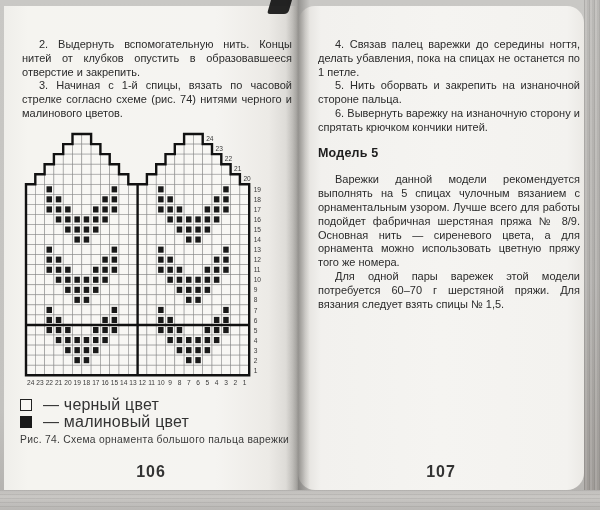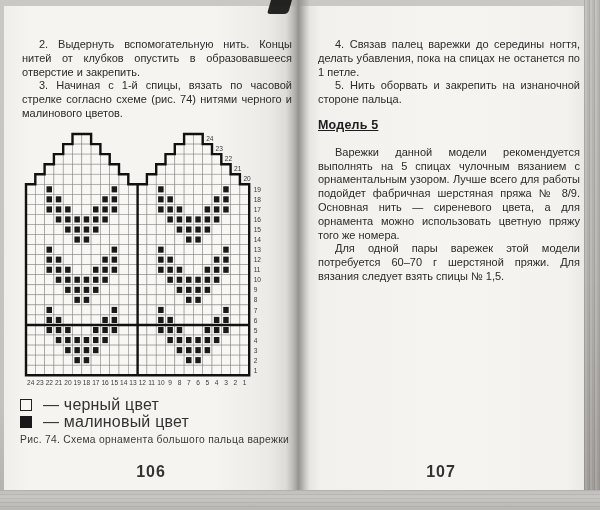--- a/index.html
+++ b/index.html
@@ -3,39 +3,39 @@
 <meta charset="utf-8">
 <style>
   html,body{margin:0;padding:0;background:#9e9d9b;}
   #scene{position:relative;width:600px;height:510px;overflow:hidden;
          background:linear-gradient(180deg,#c9c8c5 0%,#c3c2bf 80%,#b2b0ad 100%);
          font-family:"Liberation Sans",sans-serif;}
   .page{position:absolute;top:6px;height:484px;}
   #page-left{left:4px;width:294px;
     background:linear-gradient(90deg,#efeeea 0%,#f5f4f0 8%,#f5f4f1 72%,#eceae6 90%,#d8d6d2 98%,#c6c4c0 100%);}
   #page-right{left:298px;width:286px;
-    background:linear-gradient(90deg,#c9c7c3 0%,#e3e1dd 2.5%,#f2f1ee 8%,#f5f4f1 50%,#f3f2ef 94%,#ebe9e5 100%);}
+    background:linear-gradient(90deg,#c9c7c3 0%,#e3e1dd 2.5%,#f2f1ee 8%,#f5f4f1 50%,#f3f2ef 94%,#ebe9e5 100%);border-radius:17px;}
   #gutter-shadow{position:absolute;left:286px;top:0;width:24px;height:494px;
     background:linear-gradient(90deg,rgba(80,78,74,0) 0%,rgba(80,78,74,.28) 42%,rgba(50,48,45,.34) 52%,rgba(80,78,74,0) 100%);}
   #gutter-top-blob{position:absolute;left:269px;top:0;width:21px;height:14px;background:#141414;
     transform:skewX(-16deg);border-radius:0 0 4px 3px;opacity:.92;}
   #book-right-edge{position:absolute;left:584px;top:0;width:16px;height:510px;
     background:linear-gradient(180deg,#c2c0bd 0%,#b7b5b2 55%,#a39f9b 100%);}
   #book-right-edge:after{content:"";position:absolute;inset:0;
     background:repeating-linear-gradient(90deg,rgba(0,0,0,.10) 0 1px,rgba(255,255,255,.06) 1px 3px,rgba(0,0,0,.04) 3px 5px);}
   #book-bottom-edge{position:absolute;left:0;top:490px;width:600px;height:20px;
     background:linear-gradient(180deg,#bdbbb8 0%,#c6c4c1 35%,#b5b3b0 100%);}
   #book-bottom-edge:after{content:"";position:absolute;inset:0;
     background:repeating-linear-gradient(180deg,rgba(0,0,0,.05) 0 1px,rgba(255,255,255,.05) 1px 4px);}
 
   .text-col{position:absolute;color:#2b2b2b;font-size:11px;line-height:13.8px;}
   #left-text{left:18px;top:32px;width:270px;}
   #right-text{left:20px;top:32px;width:262px;}
   .text-col p{margin:0;text-indent:17px;text-align:justify;}
-  .model-heading{font-size:12.5px;font-weight:bold;margin:12px 0 13px 0;letter-spacing:.2px;color:#1e1e1e;text-decoration:underline;}
+  .model-heading{font-size:12.5px;font-weight:bold;margin:12px 0 13px 0;letter-spacing:.2px;color:#1e1e1e;}
 
   #chart-wrap{position:absolute;left:20px;top:126px;}
   #legend{position:absolute;left:16px;top:392px;}
   .legend-row{display:flex;align-items:center;margin-bottom:4px;height:13px;}
   .swatch{width:10px;height:10px;display:inline-block;margin-right:11px;flex:0 0 auto;}
   .swatch-empty{background:#f8f7f4;border:1.6px solid #222;}
   .swatch-filled{background:#191919;border:1.6px solid #191919;}
   .legend-label{font-size:16px;color:#333;letter-spacing:.2px;}
   #figure-caption{position:absolute;left:16px;top:428px;width:270px;font-size:10.3px;color:#3a3a3a;letter-spacing:.3px;}
   .page-number{position:absolute;top:457px;width:100%;text-align:center;font-size:16px;font-weight:bold;color:#333;letter-spacing:1px;}
@@ -772,20 +772,21 @@
         </div>
       </div>
     <div id="figure-caption">Рис. 74. Схема орнамента большого пальца варежки</div>
     <div class="page-number">106</div>
   </div>
 
   <div id="page-right" class="page">
     <div id="right-text" class="text-col">
         <p>4. Связав палец варежки до середины ногтя, делать убавления, пока на спицах не останется по 1 петле.</p>
         <p>5. Нить оборвать и закрепить на изнаночной стороне пальца.</p>
+        <p>6. Вывернуть варежку на изнаночную сторону и спрятать крючком кончики нитей.</p>
         <div class="model-heading">Модель 5</div>
         <p>Варежки данной модели рекомендуется выполнять на 5 спицах чулочным вязанием с орнаментальным узором. Лучше всего для работы подойдет фабричная шерстяная пряжа № 8/9. Основная нить — сиреневого цвета, а для орнамента можно использовать цветную пряжу того же номера.</p>
         <p>Для одной пары варежек этой модели потребуется 60–70 г шерстяной пряжи. Для вязания следует взять спицы № 1,5.</p>
       </div>
     <div class="page-number">107</div>
   </div>
 
   <div id="gutter-shadow"></div>
   <div id="gutter-top-blob"></div>
   <div id="book-right-edge"></div>

